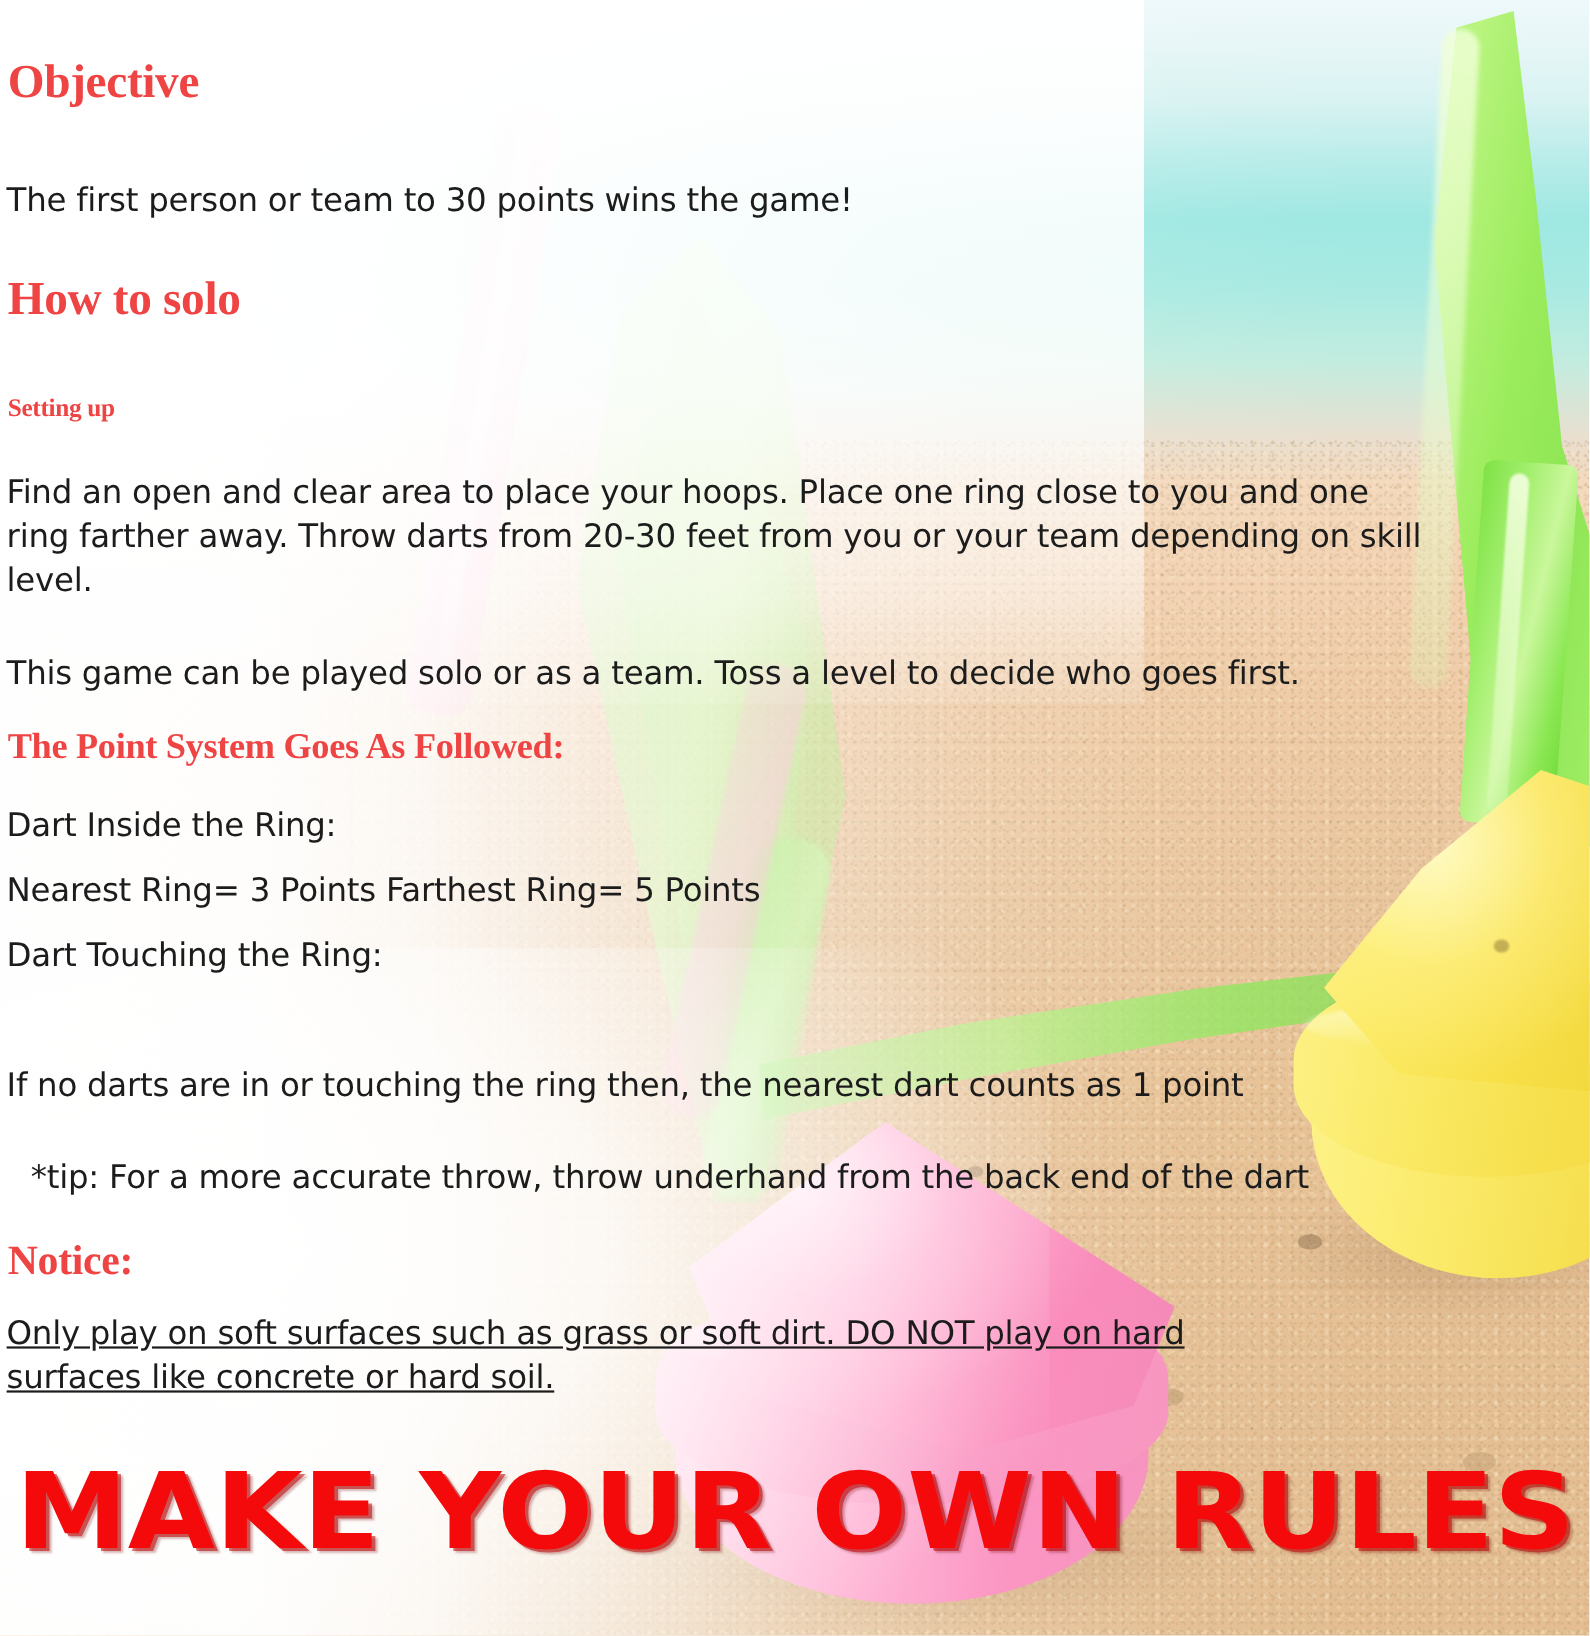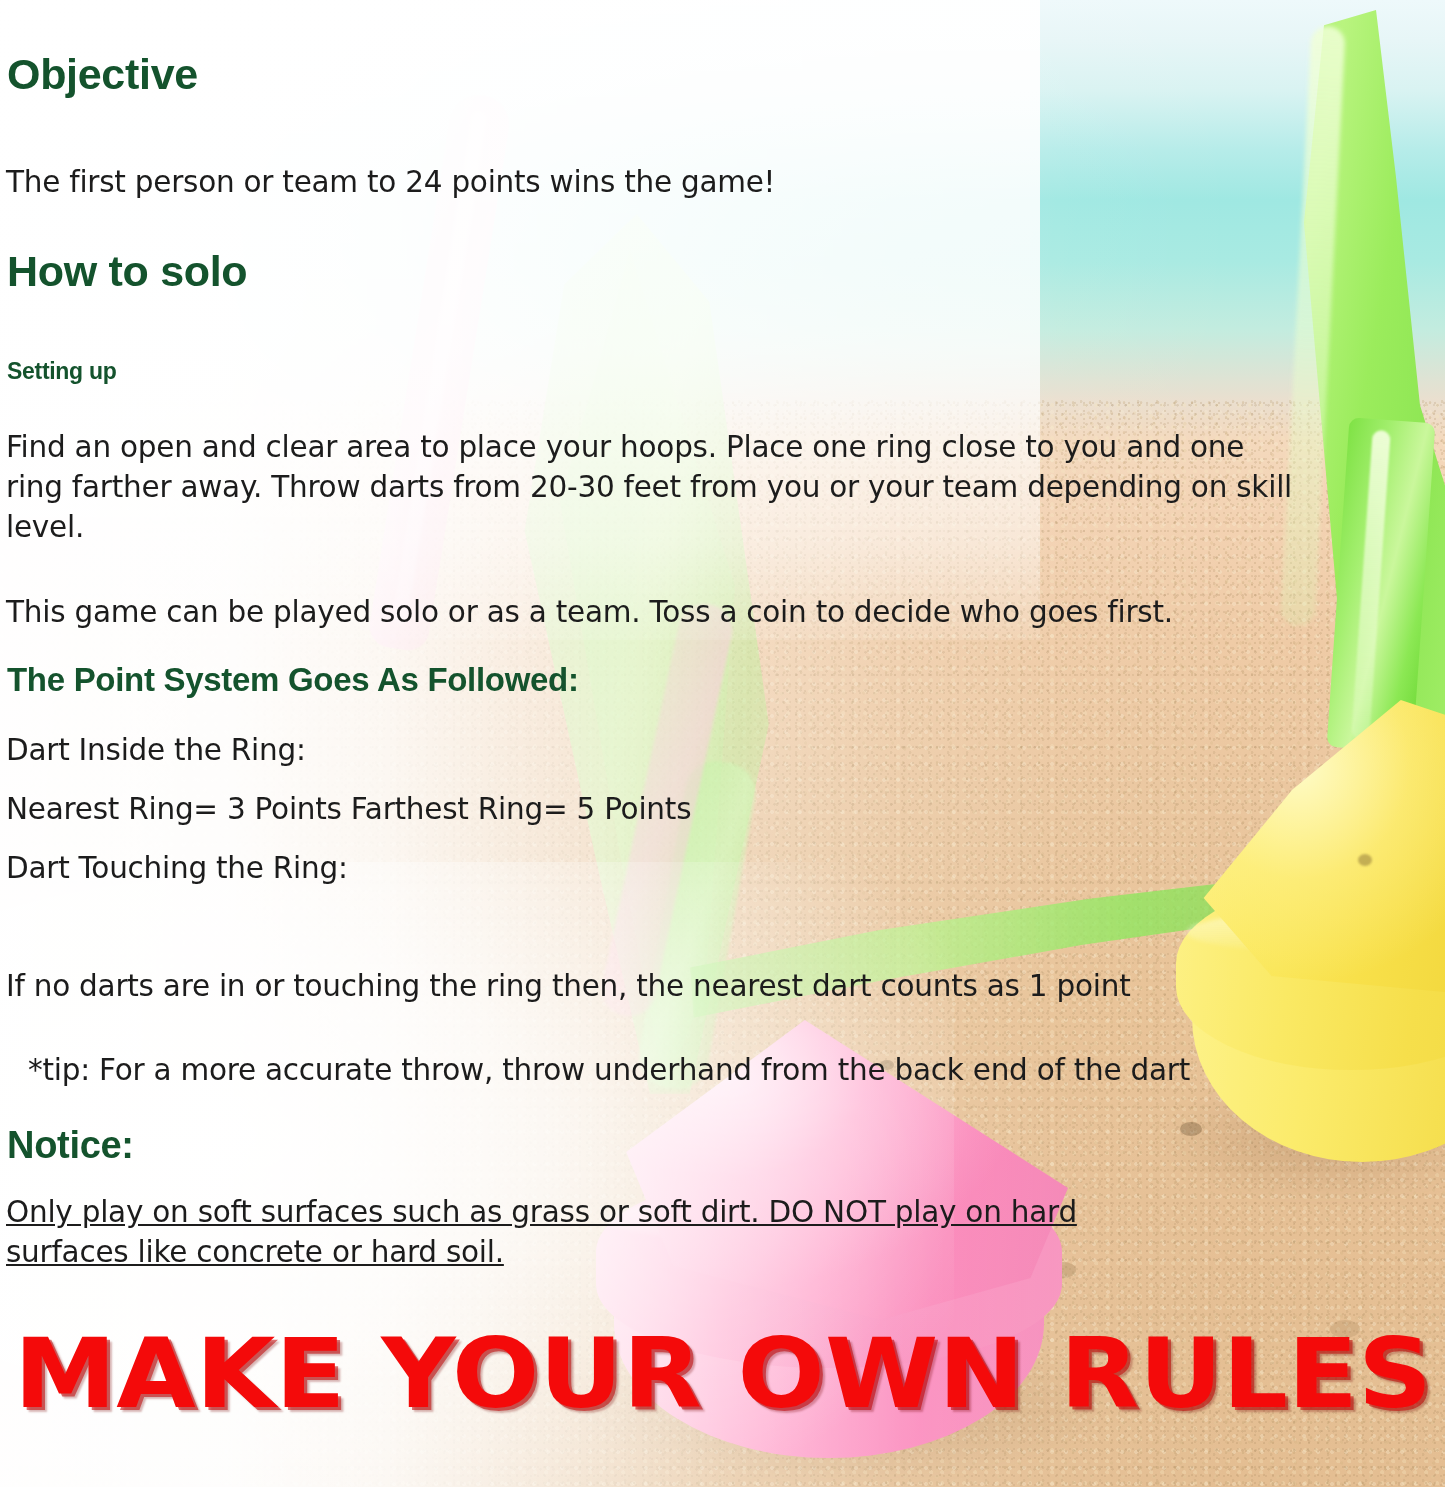--- a/index.html
+++ b/index.html
@@ -251,23 +251,23 @@
     left:1160px; top:1080px; width:330px; height:120px;
     background:radial-gradient(ellipse at 50% 50%, rgba(150,110,70,.28), rgba(150,110,70,0) 72%);
     filter:blur(8px);
   }
 
   
   .content{ position:absolute; left:0; top:0; width:100%; height:100%; }
 
   .h-red{
     position:absolute;
-    color:#14532d;
+    color:#ef4444;
     font-weight:700;
-    font-family:Liberation Sans, sans-serif;
+    font-family:Liberation Serif, serif;
     white-space:nowrap;
     letter-spacing:-0.3px;
   }
   .t-obj { left:7px;  top:50px;  font-size:43px; }
   .t-how { left:7px;  top:247px; font-size:43px; }
   .t-set { left:7px;  top:358px; font-size:23px; }
   .t-pts { left:7px;  top:661px; font-size:33px; }
   .t-not { left:7px;  top:1124px;font-size:38px; }
 
   .body-txt{
@@ -354,29 +354,29 @@
 
     <div class="bg-washL"></div>
     <div class="bg-washTop"></div>
     <div class="bg-glare"></div>
   </div>
 
   <div class="content">
 
     <h1 class="h-red t-obj">Objective</h1>
 
-    <p class="body-txt p1">The first person or team to 24 points wins the game!</p>
+    <p class="body-txt p1">The first person or team to 30 points wins the game!</p>
 
     <h1 class="h-red t-how">How to solo</h1>
 
     <h2 class="h-red t-set">Setting up</h2>
 
     <p class="body-txt p2">Find an open and clear area to place your hoops. Place one ring close to you and one ring farther away. Throw darts from 20-30 feet from you or your team depending on skill level.</p>
 
-    <p class="body-txt p3">This game can be played solo or as a team. Toss a coin to decide who goes first.</p>
+    <p class="body-txt p3">This game can be played solo or as a team. Toss a level to decide who goes first.</p>
 
     <h2 class="h-red t-pts">The Point System Goes As Followed:</h2>
 
     <p class="body-txt l1">Dart Inside the Ring:</p>
 
     <p class="body-txt l2">Nearest Ring= 3 Points  Farthest Ring= 5 Points</p>
 
     <p class="body-txt l3">Dart Touching the Ring:</p>
 
 

